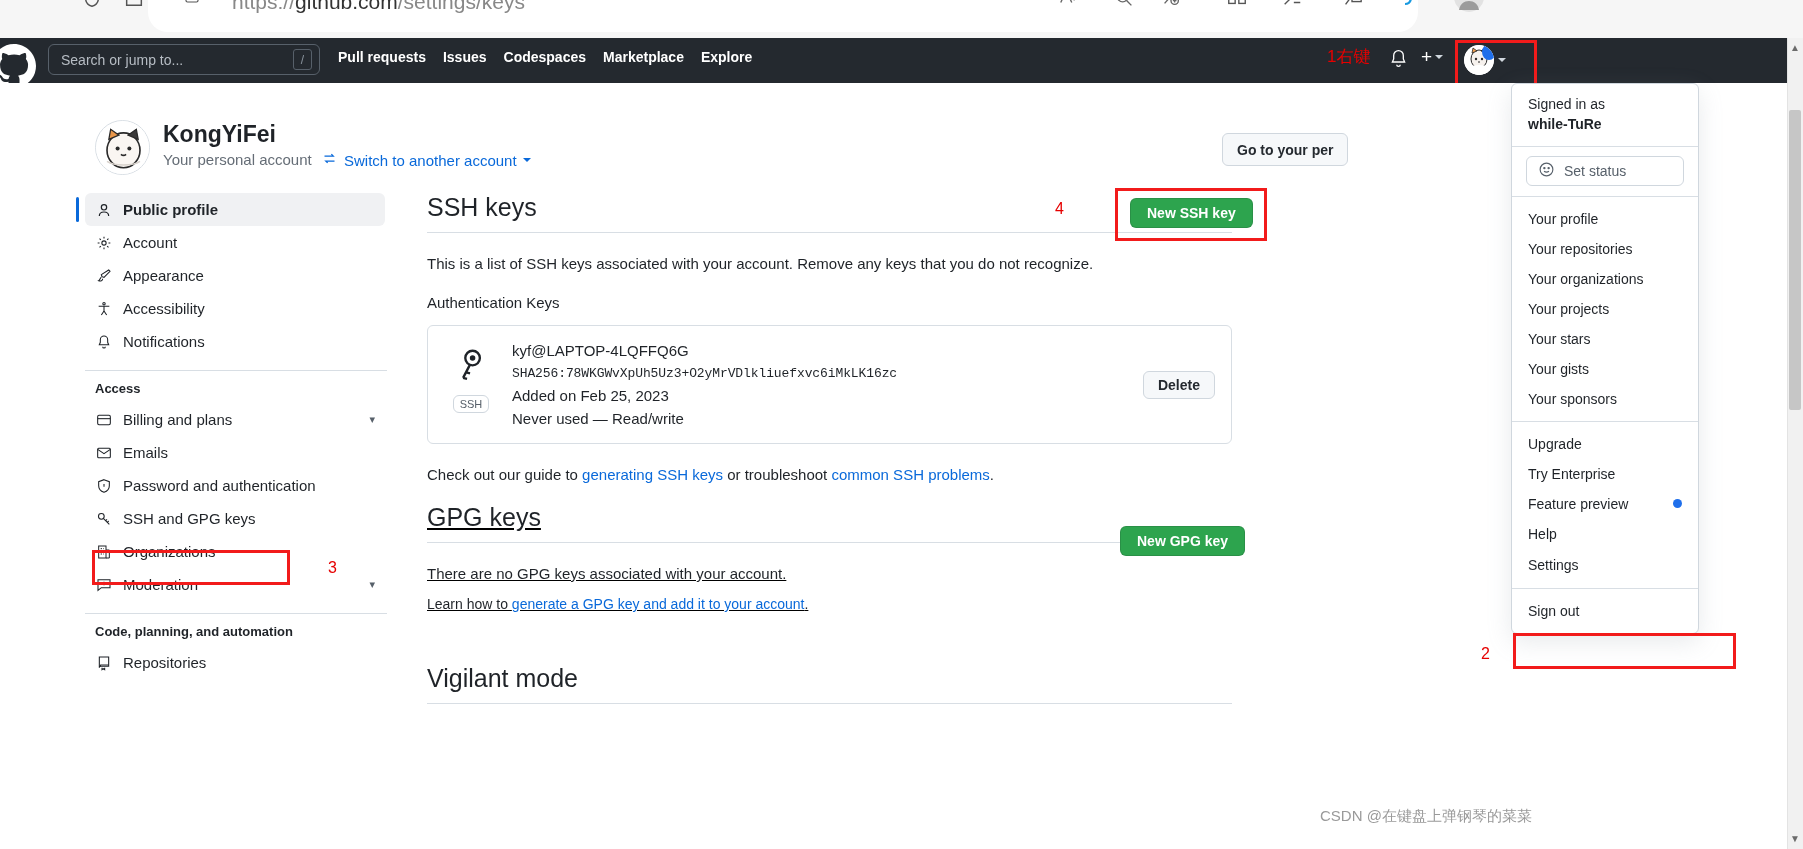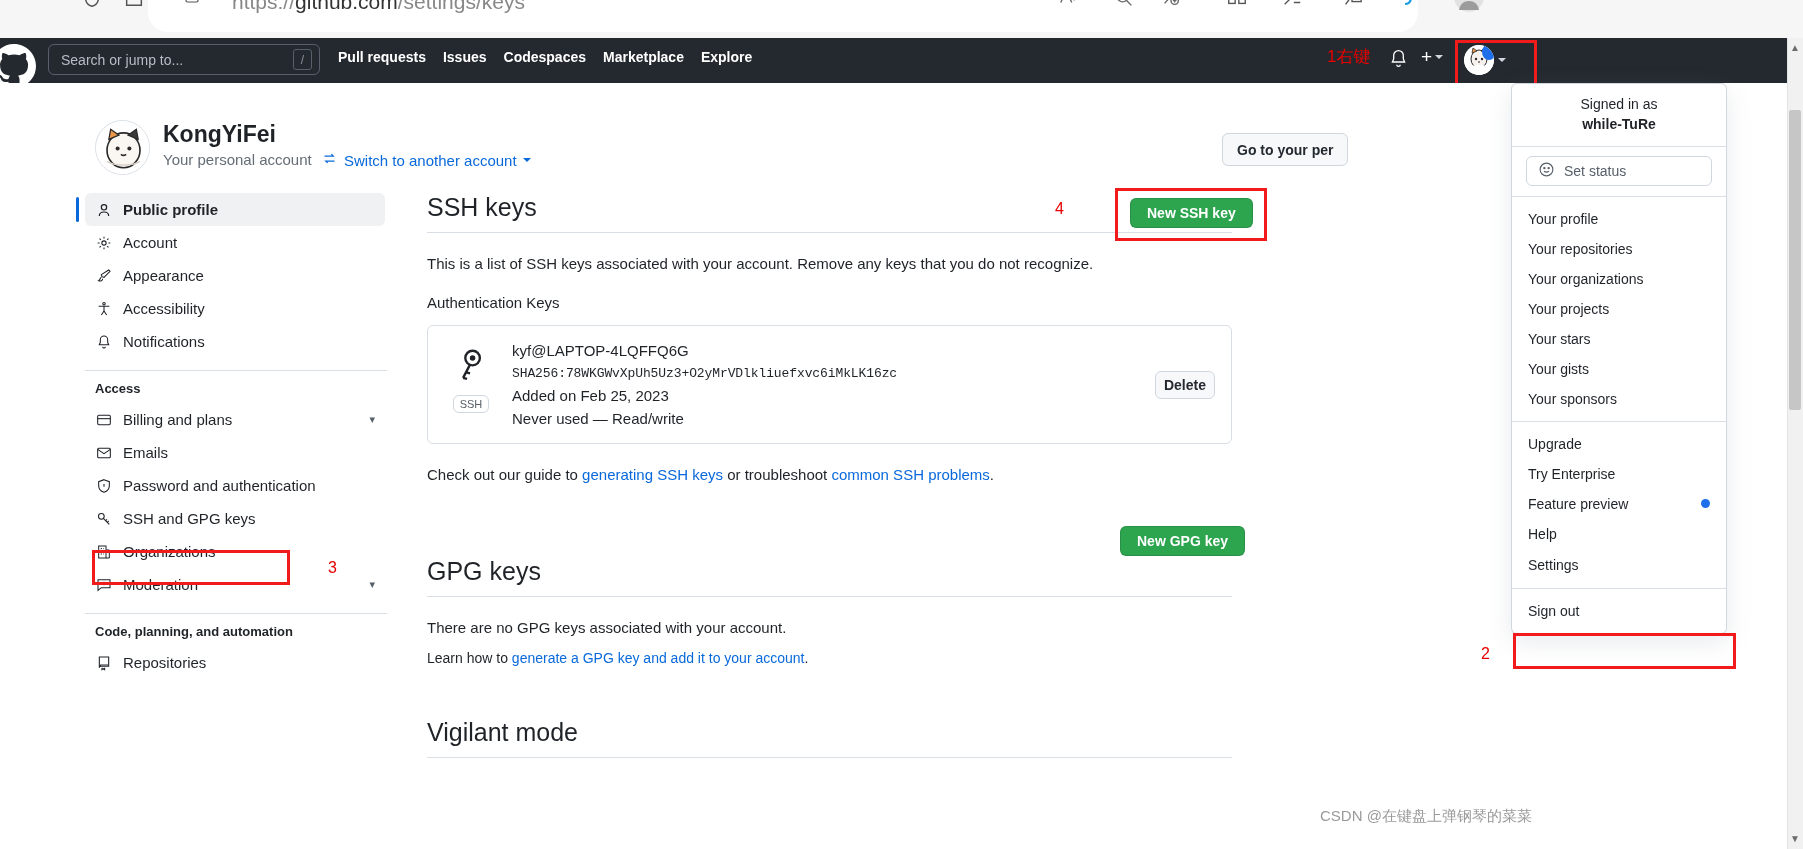--- a/index.html
+++ b/index.html
@@ -170,40 +170,39 @@
   }
   .key-title { font-size: 15px; color: #1f2328; font-weight: 400; }
   .key-fp {
     font-family: "Liberation Mono", monospace;
     font-size: 13px; color: #1f2328; margin-top: 7px; letter-spacing: -0.1px;
   }
   .key-meta { font-size: 15px; color: #1f2328; margin-top: 6px; }
   .del-btn {
     position: absolute; right: 16px; top: 45px;
     border: 1px solid #d0d7de; border-radius: 6px; background: #f6f8fa;
-    color: #24292f; font-size: 14px; font-weight: 600; padding: 5px 8px;
+    color: #24292f; font-size: 14px; font-weight: 600; padding: 5px 14px;
   }
   .guide-line { font-size: 15px; color: #1f2328; margin-top: 22px; }
   .lnk { color: #0969da; text-decoration: none; }
 
   .btn-green {
     background: #2da44e; color: #fff; border: 1px solid rgba(27,31,36,.15);
     border-radius: 6px; font-size: 14px; font-weight: 600;
     padding: 6px 16px; white-space: nowrap;
   }
 
   
   .dropdown {
     position: absolute; left: 1511px; top: 83px;
-    width: 216px; background: #fff;
+    width: 188px; background: #fff;
     border: 1px solid #d0d7de; border-radius: 6px;
     box-shadow: 0 8px 24px rgba(140,149,159,0.2);
     font-size: 14px; color: #1f2328;
     z-index: 50;
-    text-align: center;
   }
   .dd-head { padding: 10px 16px 11px 16px; line-height: 1.45; }
   .dd-head .b { font-weight: 700; }
   .dd-sep { height: 1px; background: #d8dee4; }
   .dd-status {
     margin: 9px 14px 10px 14px; height: 30px;
     border: 1px solid #d0d7de; border-radius: 6px;
     display: flex; align-items: center; gap: 9px; padding: 0 11px;
     color: #57606a; font-size: 14px;
   }
@@ -561,21 +560,21 @@
         <div class="key-meta">Added on Feb 25, 2023</div>
         <div class="key-meta">Never used — Read/write</div>
       </div>
       <button class="del-btn">Delete</button>
     </div>
 
     <div class="guide-line">
       <span>Check out our guide to </span><a class="lnk" href="#">generating SSH keys</a><span> or troubleshoot </span><a class="lnk" href="#">common SSH problems</a><span>.</span>
     </div>
 
-    <div style="margin-top:74px;">
+    <div style="margin-top:20px;text-decoration:underline;">
       <div class="sec-title">GPG keys</div>
       <div class="sec-rule"></div>
       <div class="sec-desc">There are no GPG keys associated with your account.</div>
       <div style="margin-top:14px;font-size:14px;color:#1f2328;">
         <span>Learn how to </span><a class="lnk" href="#">generate a GPG key and add it to your account</a><span>.</span>
       </div>
     </div>
 
     <div style="margin-top:52px;">
       <div class="sec-title">Vigilant mode</div>

